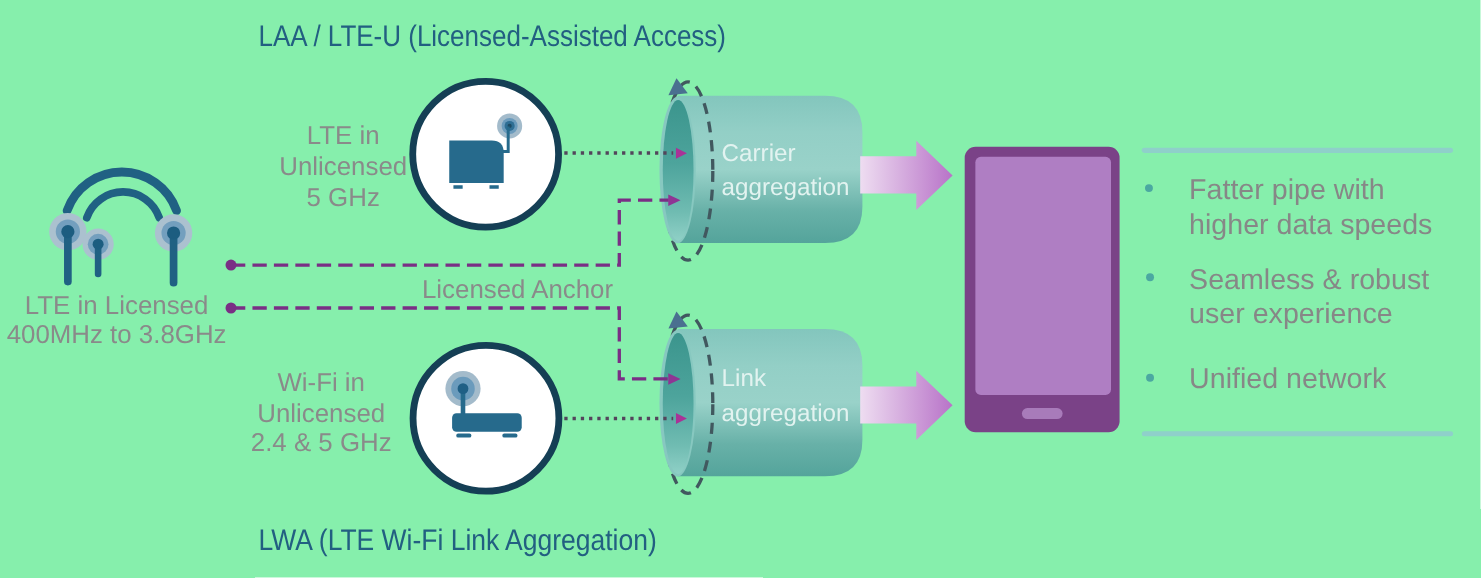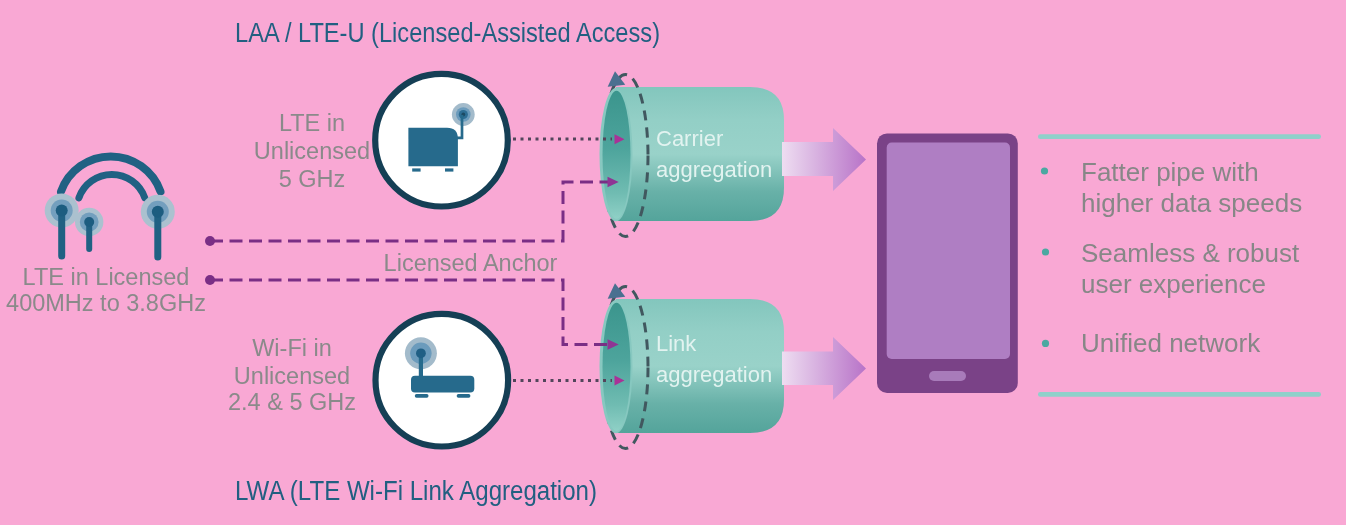--- a/index.html
+++ b/index.html
@@ -1,16 +1,16 @@
 <!DOCTYPE html>
 <html><head>
 <meta charset="utf-8">
 <style>
   html,body{margin:0;padding:0;background:#ffffff;}
-  .stage{position:relative;width:1346px;height:525px;background:#f9a8d4;overflow:hidden;
+  .stage{position:relative;width:1346px;height:525px;background:#86efac;overflow:hidden;
          font-family:"Liberation Sans", sans-serif;}
 </style>
 </head>
 <body>
 <div class="stage">
 <svg width="1346" height="525" viewBox="0 0 1346 525">
   <defs>
     <linearGradient id="cylBody" x1="0" y1="0" x2="0" y2="1">
       <stop offset="0" stop-color="#83c6bd"></stop>
       <stop offset="0.25" stop-color="#93cfc6"></stop>

